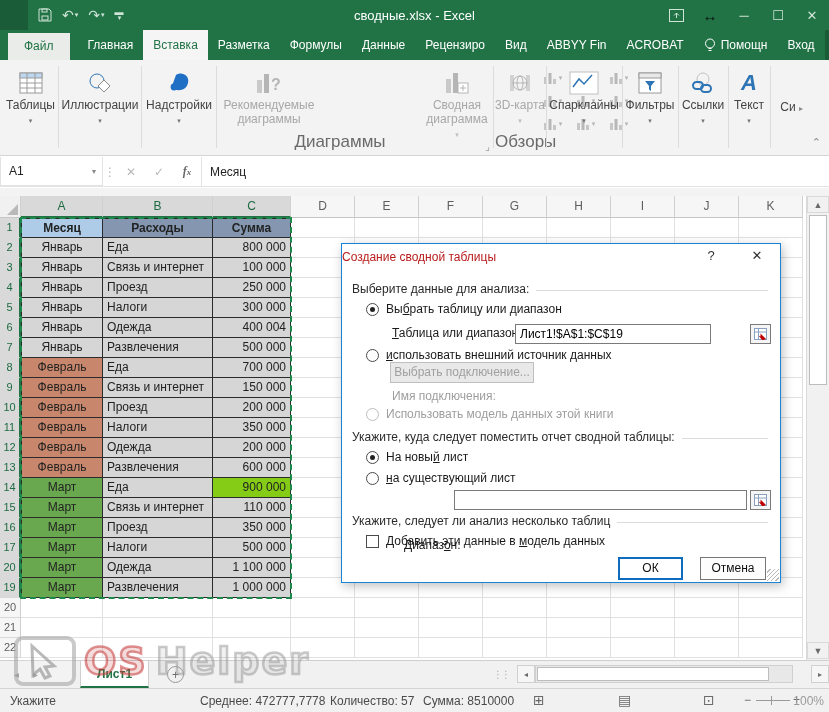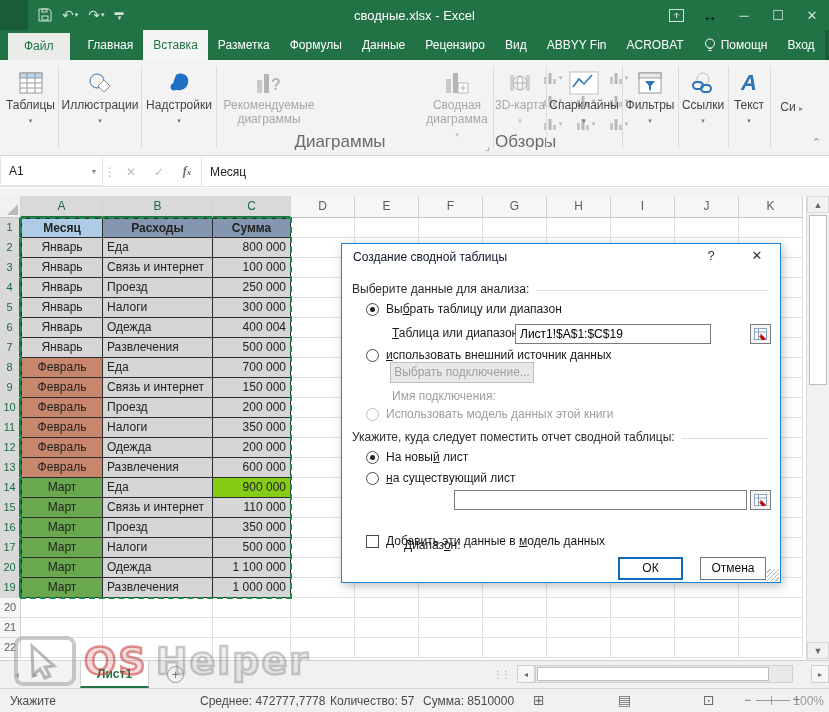--- a/index.html
+++ b/index.html
@@ -96,21 +96,21 @@
   .sb-sum { position:absolute; left:423px; top:5px; }
   .sb-view { position:absolute; top:3px; font-size:14px; color:#6a6a6a; }
   .sb-zoomminus { position:absolute; left:744px; top:4px; color:#6a6a6a; }
   .sb-zoomtrack { position:absolute; left:756px; top:11px; width:34px; height:1px; background:#9a9a9a; }
   .sb-zoomtick { position:absolute; left:771px; top:7px; width:1px; height:9px; background:#9a9a9a; }
   .sb-zoomplus { position:absolute; left:793px; top:4px; color:#6a6a6a; }
   .sb-zoomval { position:absolute; right:5px; top:5px; color:#9a9a9a; }
 
   
   .dialog { position:absolute; left:341px; top:243px; width:440px; height:340px; background:#fff; border:1px solid #1883d7; box-shadow:2px 3px 10px rgba(0,0,0,.25); z-index:50; font-size:12px; }
-  .dlg-title { position:absolute; left:0; top:0; right:0; height:26px; display:flex; align-items:center; padding-left:11px; color:#0f172a; }
+  .dlg-title { position:absolute; left:0; top:0; right:0; height:26px; display:flex; align-items:center; color:#b91c1c; }
   .dlg-help { position:absolute; right:58px; top:4px; width:22px; text-align:center; color:#333; font-size:13px; }
   .dlg-close { position:absolute; right:10px; top:4px; width:26px; text-align:center; color:#333; font-size:13px; }
   .dsec { position:absolute; left:10px; right:12px; display:flex; align-items:center; color:#2a2a2a; }
   .dsec .line { flex:1; height:1px; background:#dcdcdc; margin-left:7px; margin-top:2px; }
   .drow { position:absolute; display:flex; align-items:center; gap:7px; color:#1a1a1a; }
   .radio { width:13px; height:13px; border-radius:50%; border:1px solid #4a4a4a; position:relative; flex:0 0 auto; background:#fff; }
   .radio.checked:after { content:""; position:absolute; left:3px; top:3px; width:5px; height:5px; border-radius:50%; background:#222; }
   .radio.disabled { border-color:#bdbdbd; }
   .checkbox { width:13px; height:13px; border:1px solid #4a4a4a; background:#fff; flex:0 0 auto; }
   .dtext-gray { color:#9e9e9e; }
@@ -685,20 +685,24 @@
   </div>
   <input class="dtextbox" style="left: 112px; top: 246px; width: 293px;" value="">
   <div class="rangepick" style="left:408px; top:246px;">
     <svg width="13" height="12" viewBox="0 0 13 12">
         <rect x="0.5" y="0.5" width="12" height="11" fill="#fff" stroke="#8aa0c0"></rect>
         <path d="M0.5 4h12M4.5 0.5V12" stroke="#8aa0c0"></path>
         <path d="M12 11L6.5 5.5v3l-2-1 4 5z" fill="#c00000"></path>
       </svg>
   </div>
 
+  <div class="dsec" style="top:270px;">
+    <span>Укажите, следует ли анализ несколько таблиц</span>
+      <div class="line"></div>
+  </div>
 
   <div class="drow" style="left:24px; top:290px;">
     <span class="checkbox"></span>
     <span><span>Добавить эти данные в </span><span class="accel">м</span><span>одель данных</span></span>
   </div>
 
   <div class="dlg-ok">ОК</div>
   <div class="dlg-cancel">Отмена</div>
   <div class="grip"></div>
 </div>

